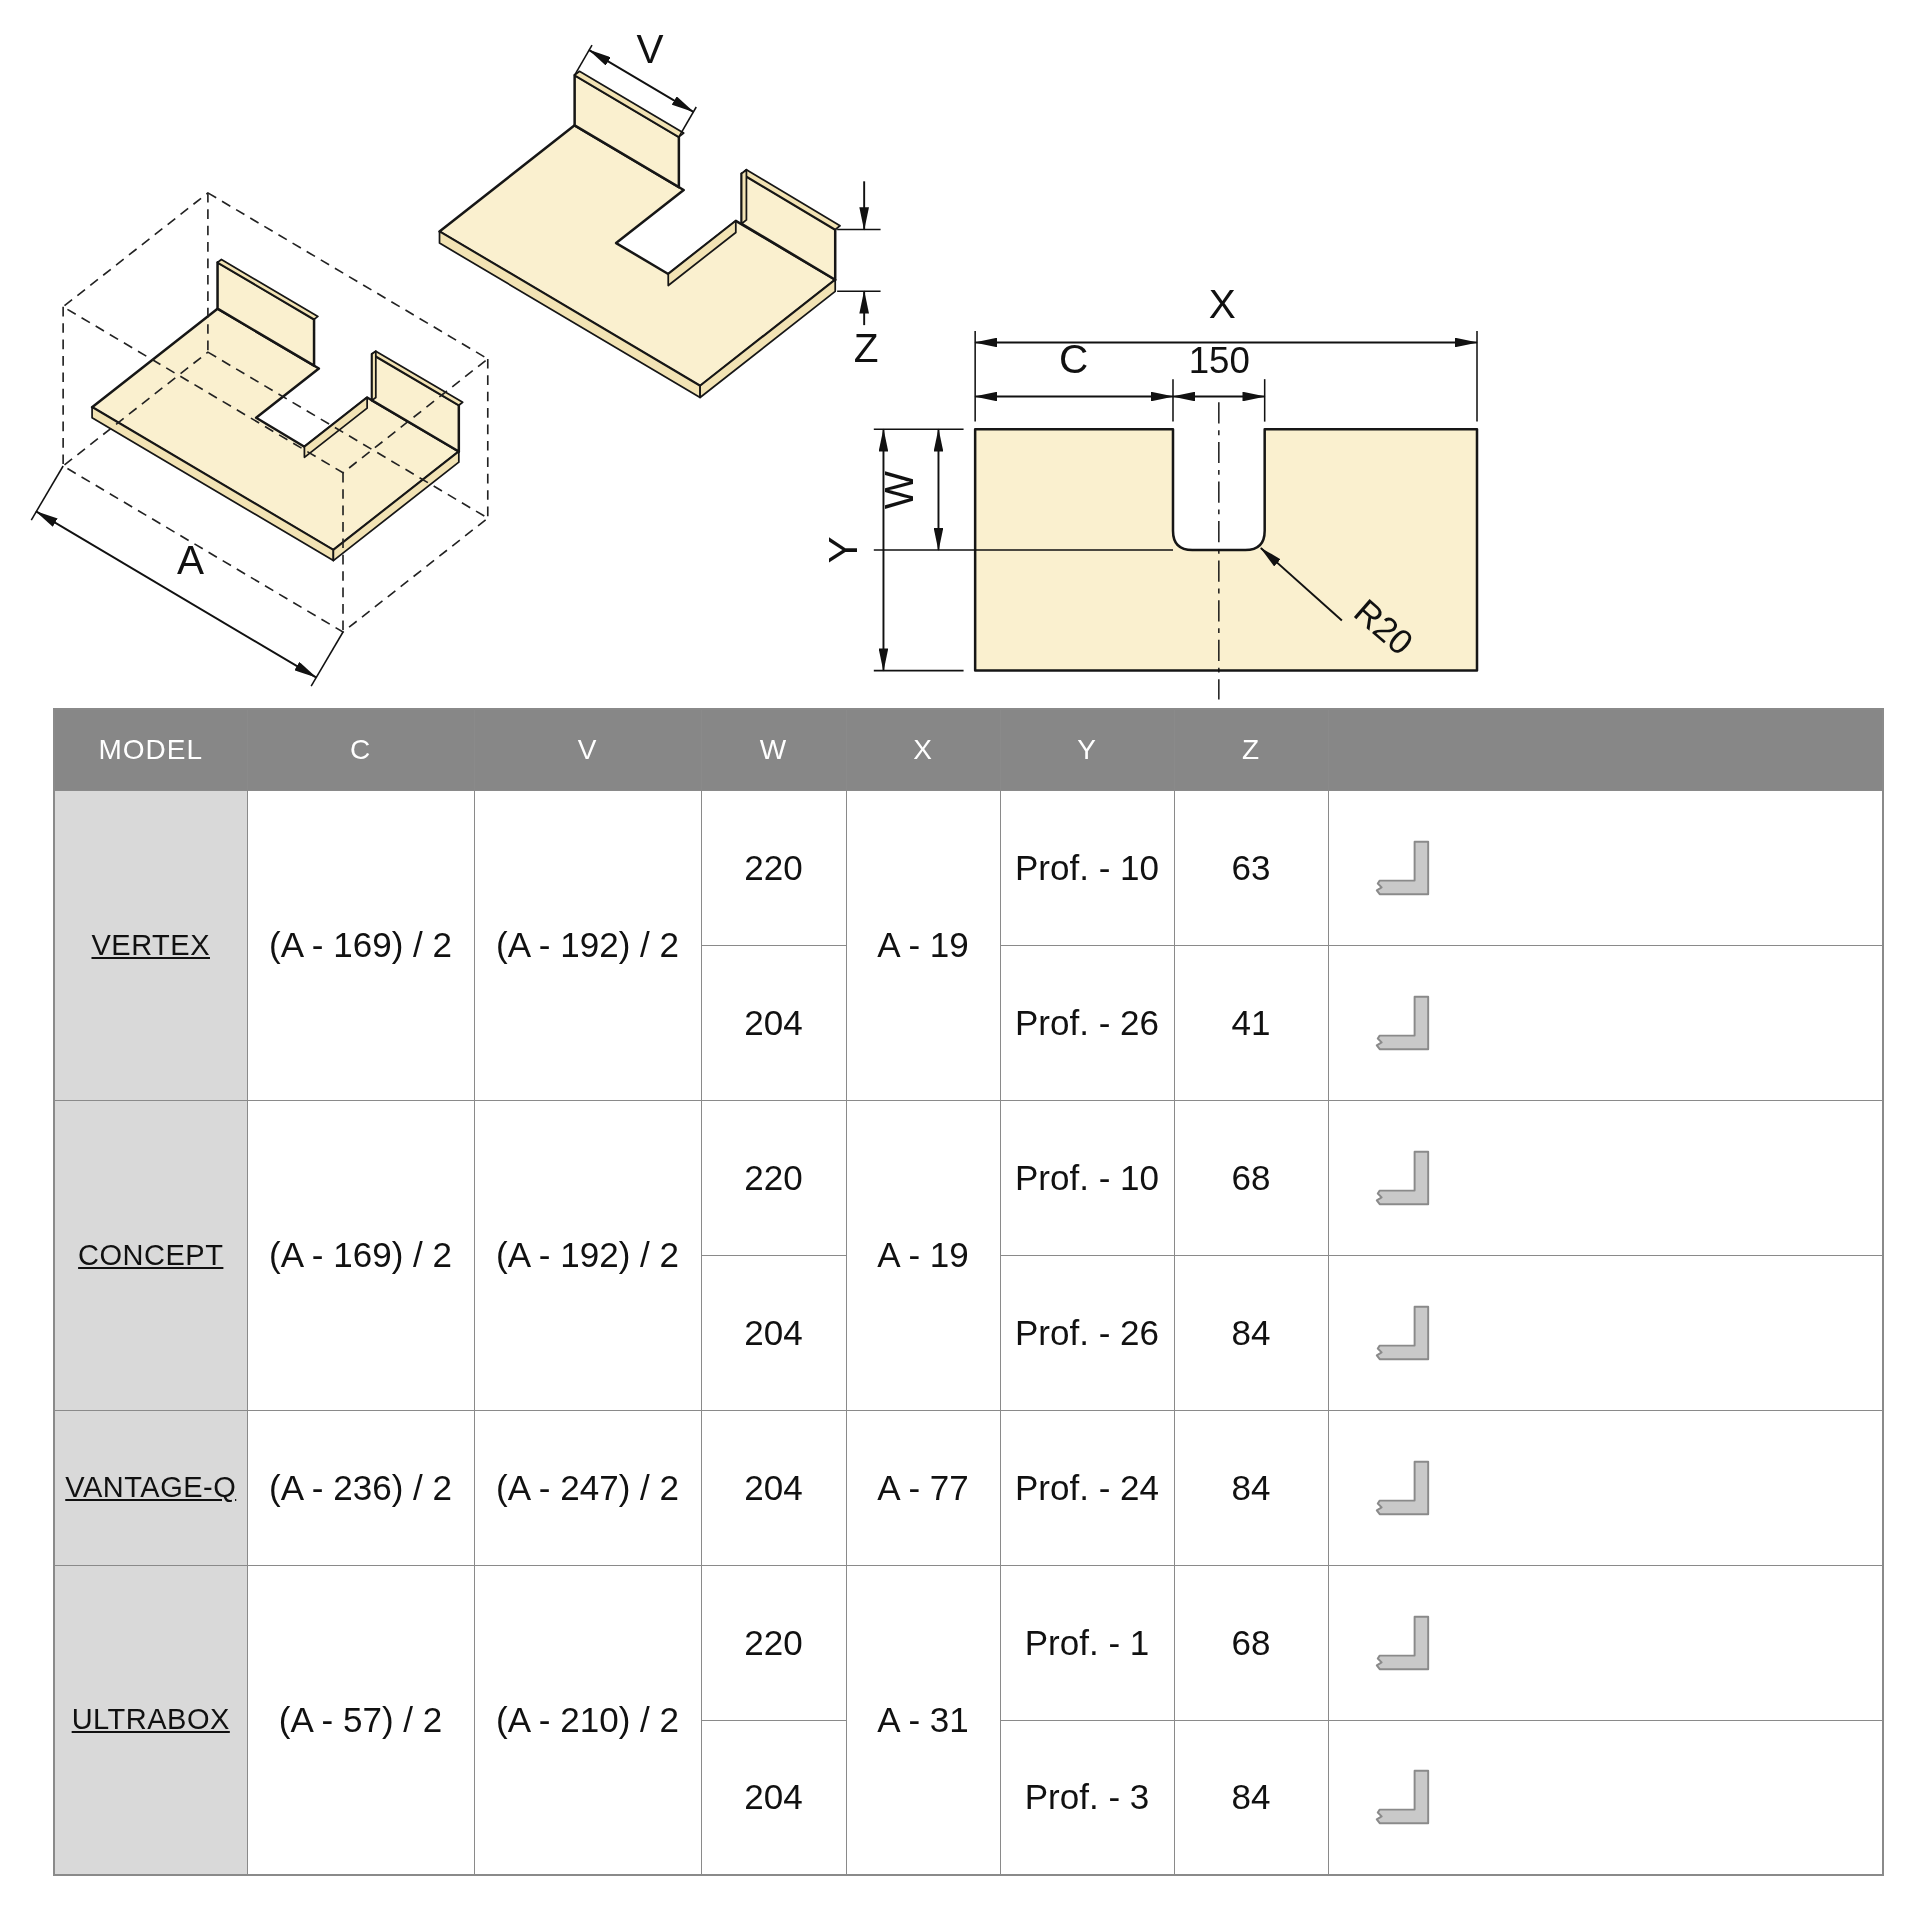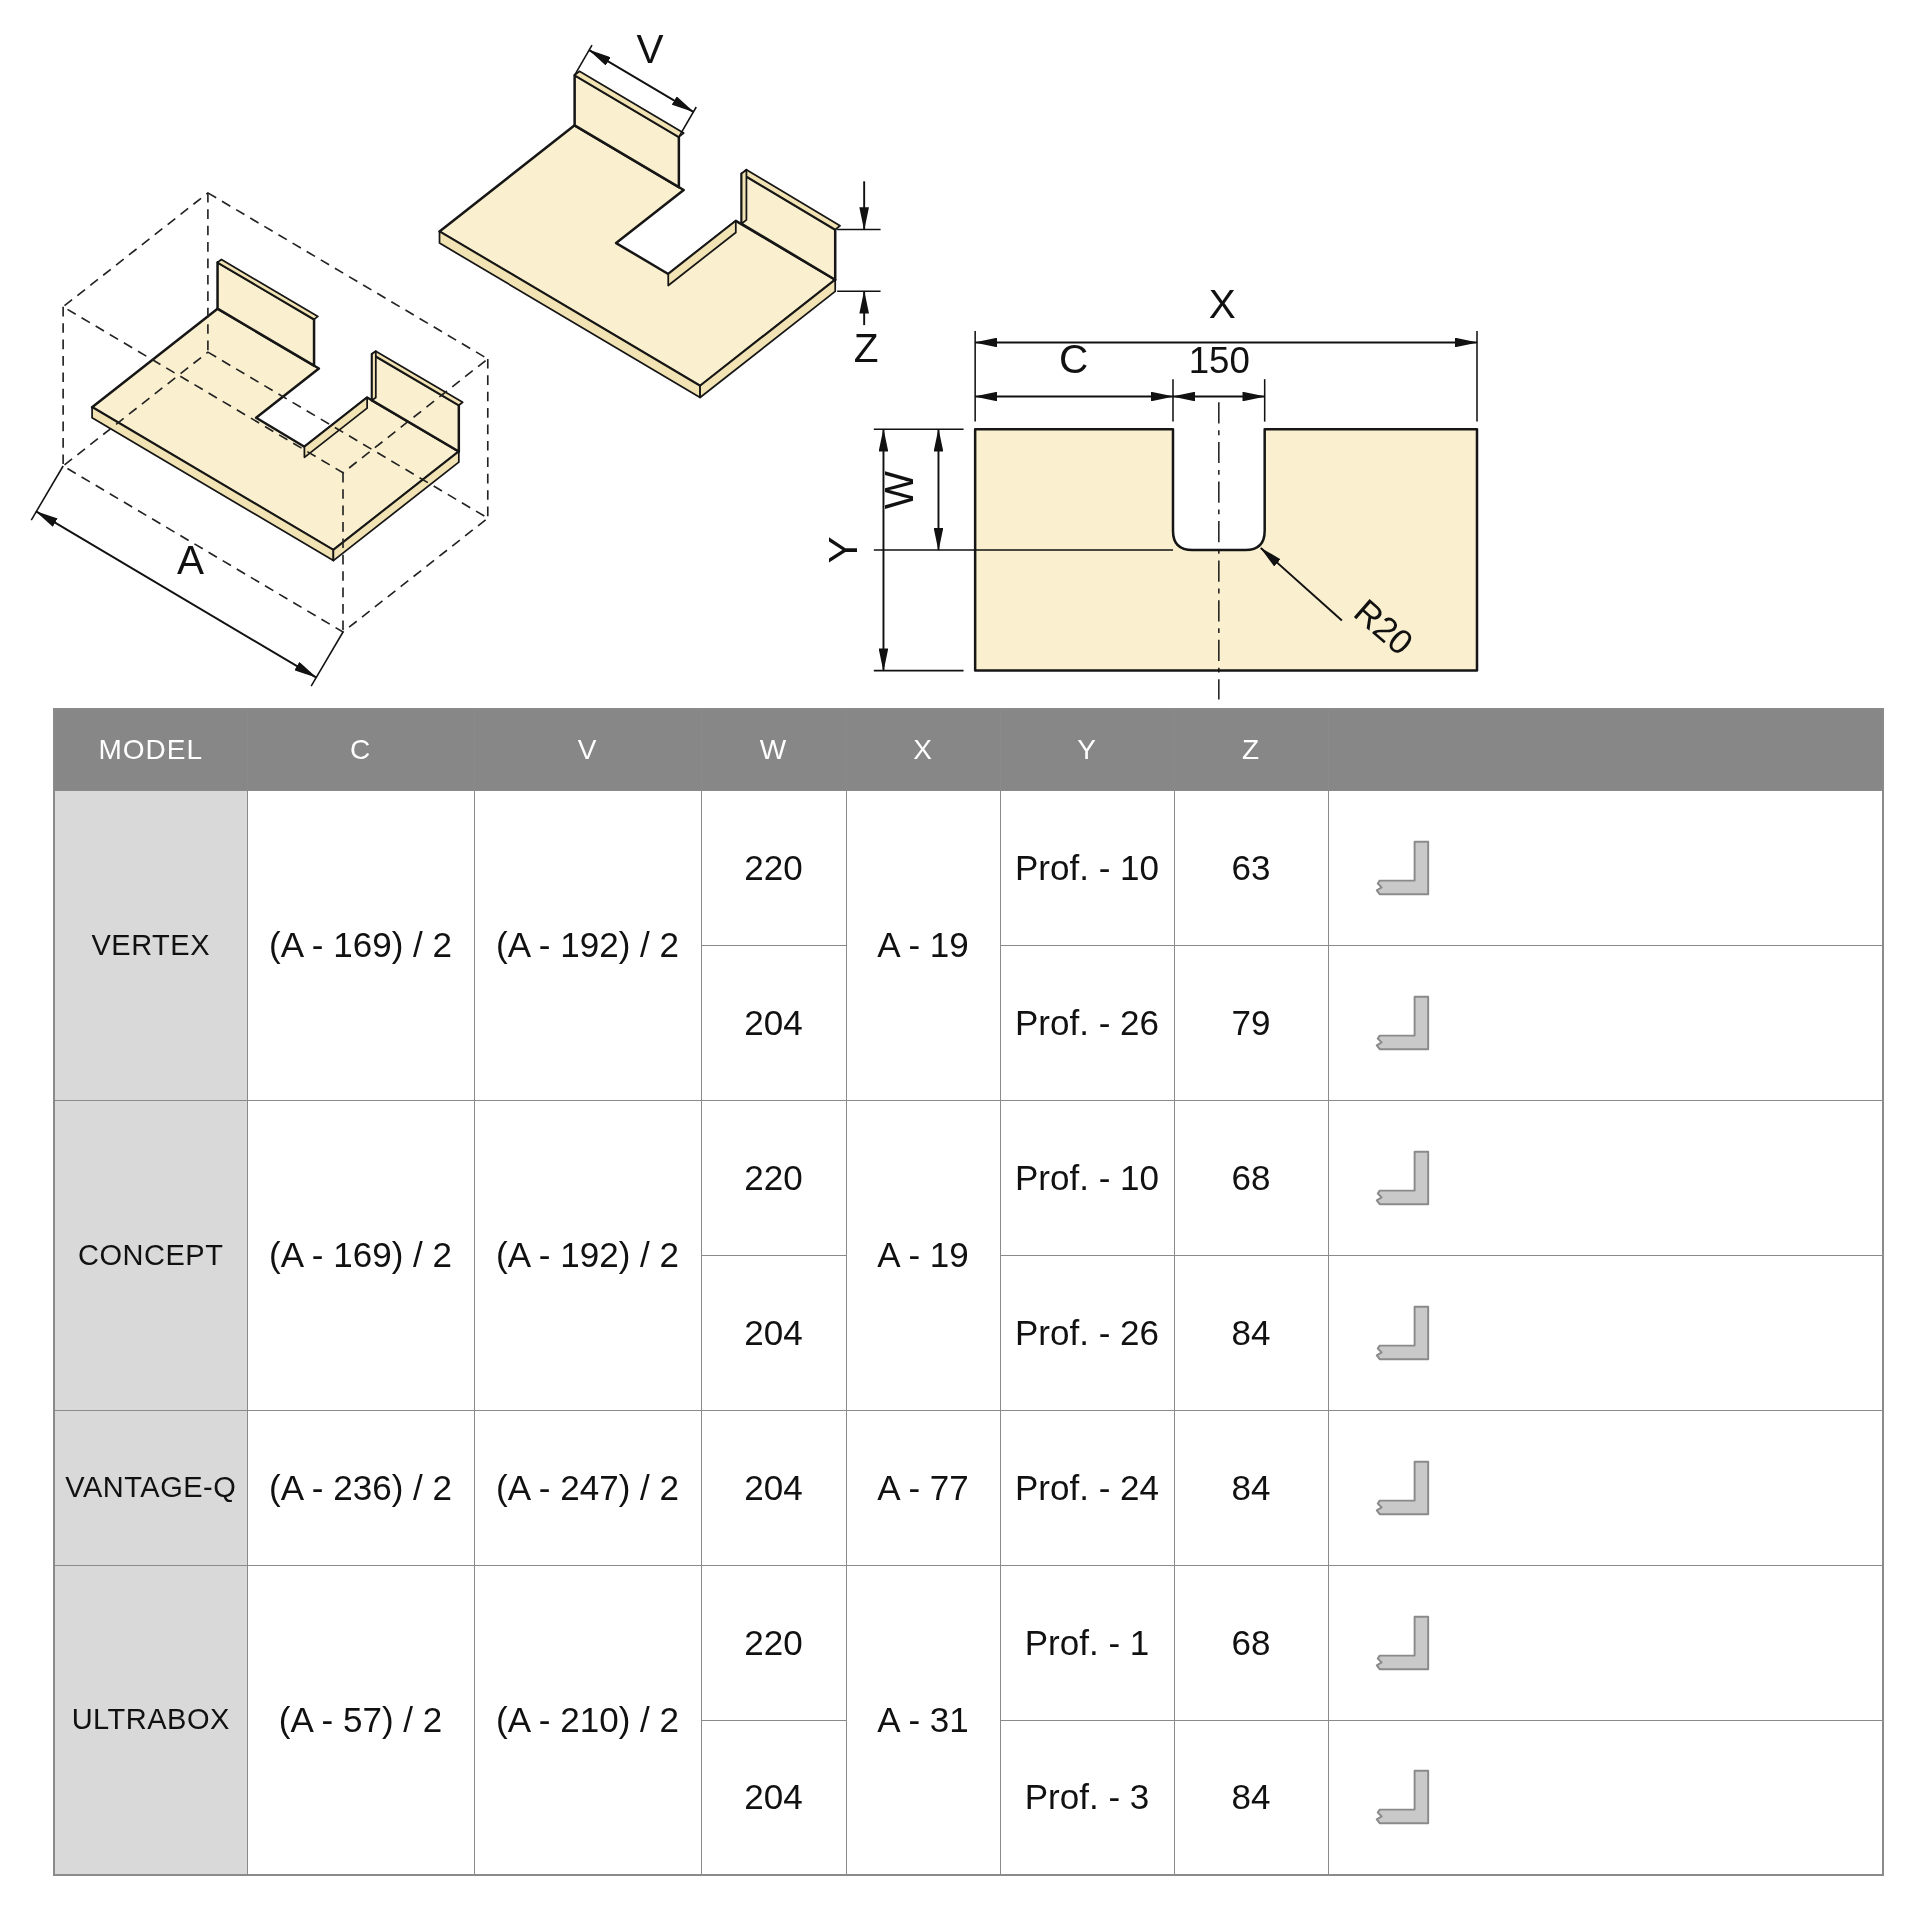--- a/index.html
+++ b/index.html
@@ -28,21 +28,21 @@
   table.spec {
     position: absolute; left: 53px; top: 708px;
     width: 1830px; border-collapse: collapse; table-layout: fixed;
     border: 2.9px solid #8a8a8a;
   }
   .spec th, .spec td { border: 1.9px solid #8a8a8a; text-align: center; vertical-align: middle; }
   .spec thead tr { height: 81px; }
   .spec tbody tr { height: 155px; }
   .spec th { background: #878787; color: #ffffff; font-size: 28px; font-weight: 400; letter-spacing: 1px; }
   .spec td { font-size: 35px; background: #ffffff; margin-left: 24px; }
-  .spec td.model { background: #d9d9d9; font-size: 29px; letter-spacing: 0.5px; }
+  .spec td.model { background: #d9d9d9; font-size: 29px; letter-spacing: 0.5px; text-decoration: underline; }
   .spec td.icon-cell { text-align: left; padding-left: 41px; }
   .lp { display: inline-block; vertical-align: middle; }
 </style>
 </head>
 <body>
 
 <div class="sheet">
 
   <svg class="diagram-svg" width="1931" height="719" viewBox="0 0 2000 745">
     <defs>
@@ -197,21 +197,21 @@
         <td>63</td>
         <td class="icon-cell">
           <svg class="lp" width="64" height="64" viewBox="0 0 66 66">
               <use href="#lprofile"></use>
             </svg>
         </td>
       </tr>
       <tr>
         <td>204</td>
         <td>Prof. - 26</td>
-        <td>79</td>
+        <td>41</td>
         <td class="icon-cell">
           <svg class="lp" width="64" height="64" viewBox="0 0 66 66">
               <use href="#lprofile"></use>
             </svg>
         </td>
       </tr>
 
       <tr>
         <td class="model" rowspan="2">CONCEPT</td>
         <td rowspan="2">(A - 169) / 2</td>

